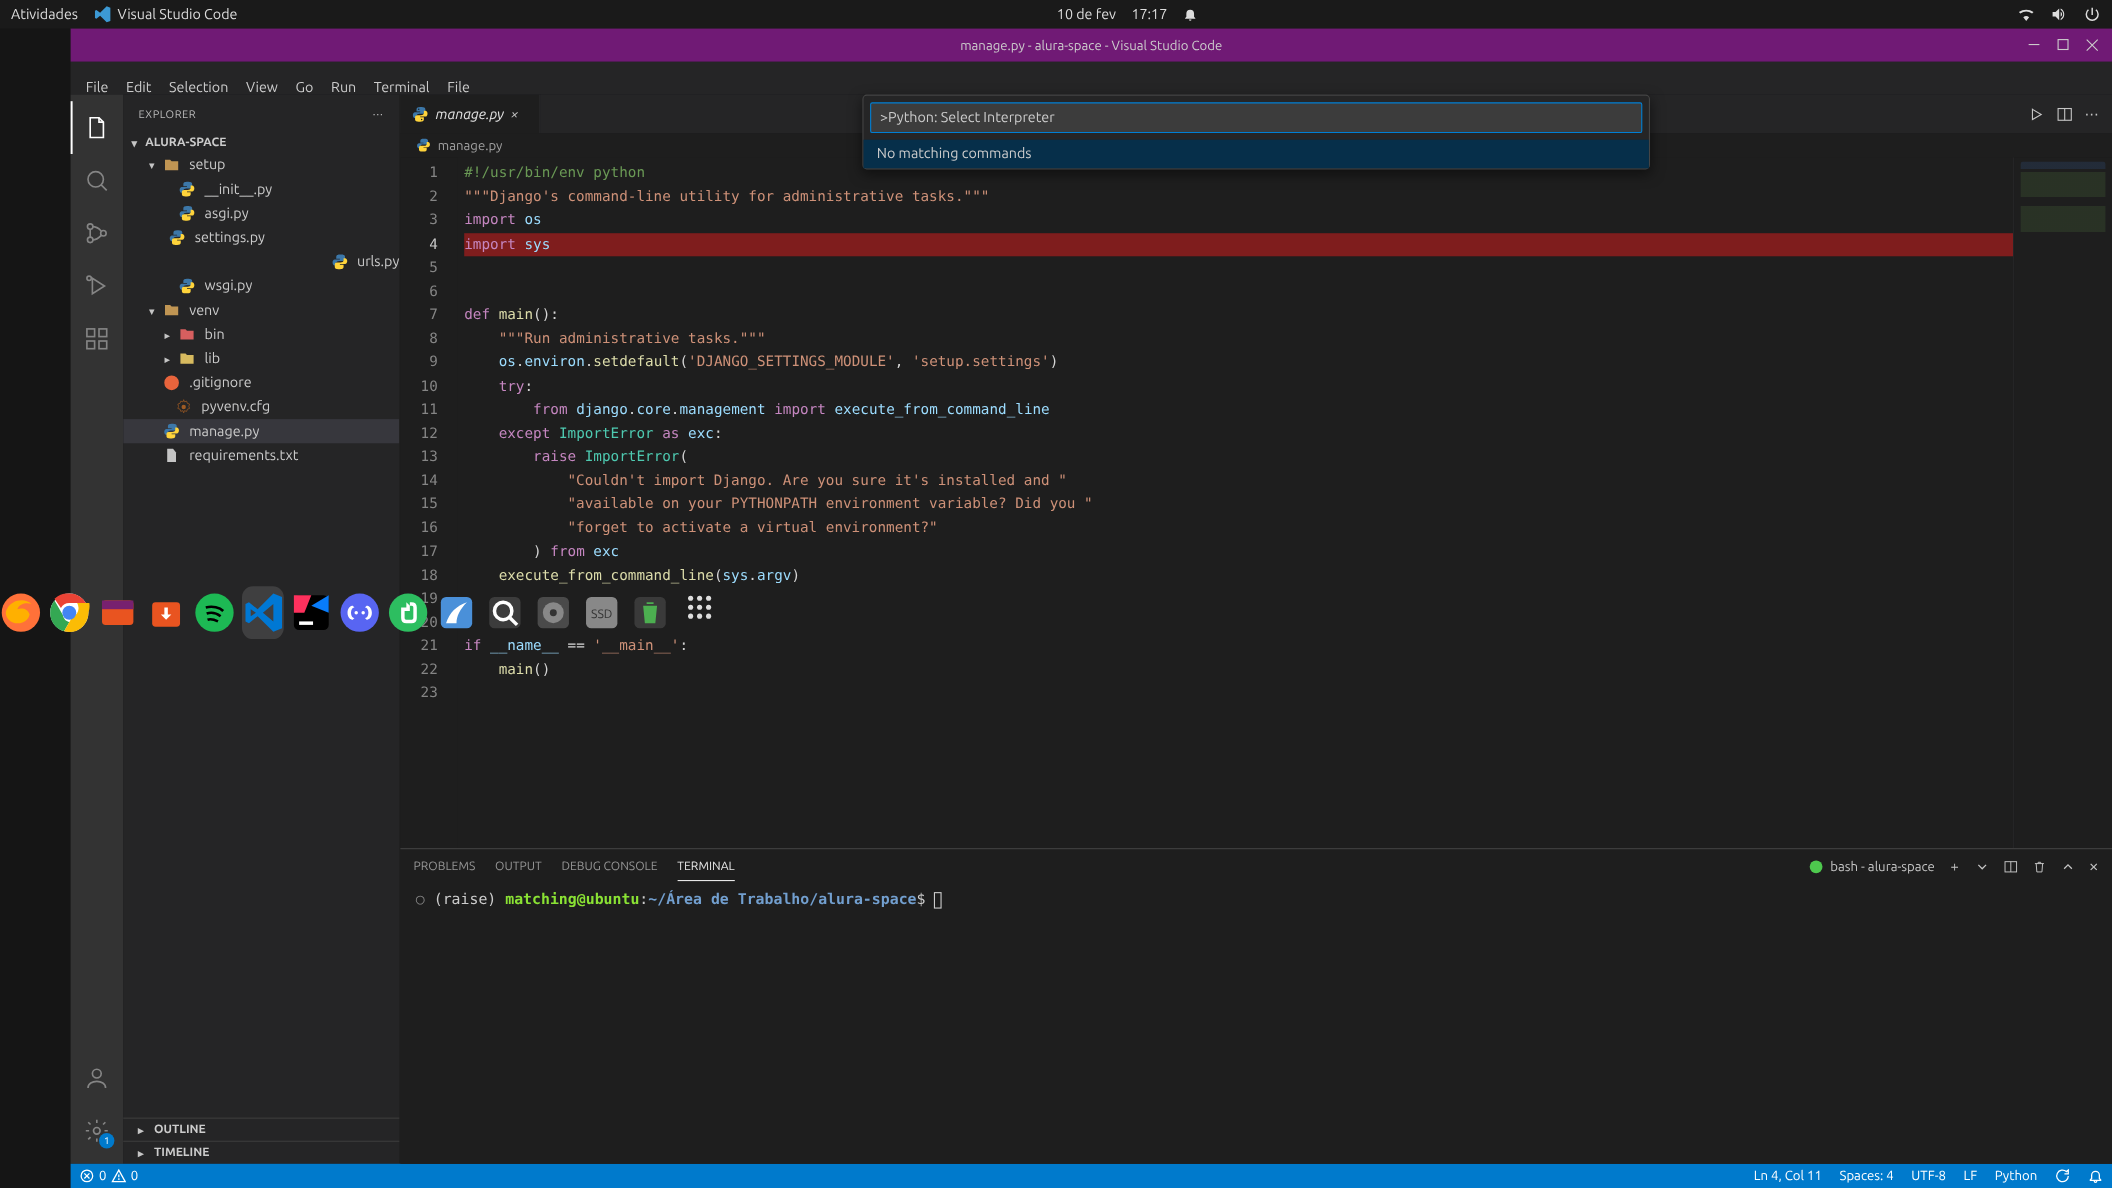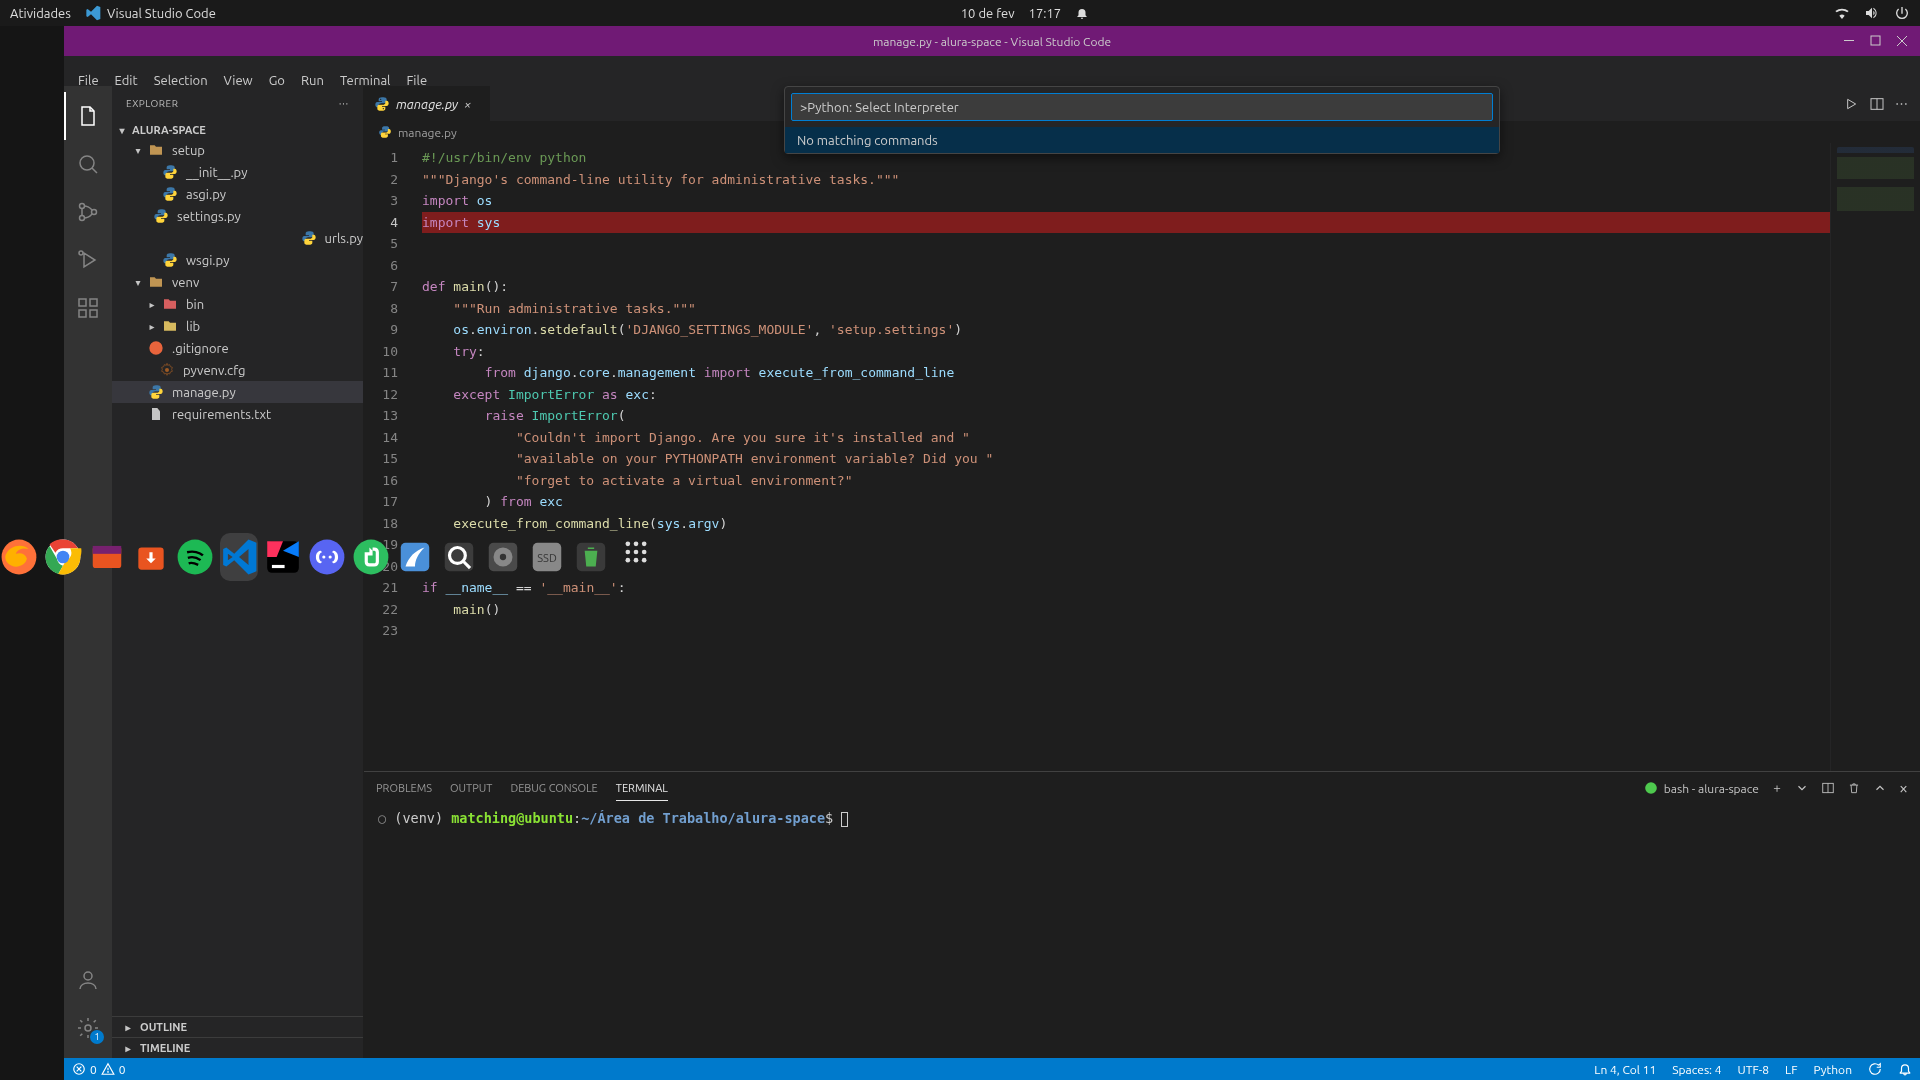--- a/index.html
+++ b/index.html
@@ -641,21 +641,21 @@
             <svg width="14" height="14" viewBox="0 0 24 24" stroke="#c5c5c5" fill="none" stroke-width="1.5">
                 <path d="M5 7h14M10 7V5h4v2m-7 0l1 13h8l1-13"></path>
               </svg>
             <svg width="14" height="14" viewBox="0 0 24 24" stroke="#c5c5c5" fill="none" stroke-width="2">
                 <path d="M6 15l6-6 6 6"></path>
               </svg>
             <span style="font-size:16px;">×</span>
           </div>
         </div>
         <div class="terminal">
-          <span style="color:#858585;">○ </span><span class="term-prompt"><span class="venv">(venv) </span><span class="user">matching@ubuntu</span><span>:</span><span class="path">~/Área de Trabalho/alura-space</span><span class="dollar">$ </span></span><span style="border:1px solid #ccc; display:inline-block; width:7px; height:15px; vertical-align:middle;"></span>
+          <span style="color:#858585;">○ </span><span class="term-prompt"><span class="venv">(raise) </span><span class="user">matching@ubuntu</span><span>:</span><span class="path">~/Área de Trabalho/alura-space</span><span class="dollar">$ </span></span><span style="border:1px solid #ccc; display:inline-block; width:7px; height:15px; vertical-align:middle;"></span>
         </div>
       </div>
     </div>
   </div>
 
   <div class="statusbar">
     <div class="sb-item">
       <svg width="14" height="14" viewBox="0 0 24 24" stroke="#fff" fill="none" stroke-width="2">
           <circle cx="12" cy="12" r="9"></circle>
           <path d="M8 8l8 8M16 8l-8 8"></path>

